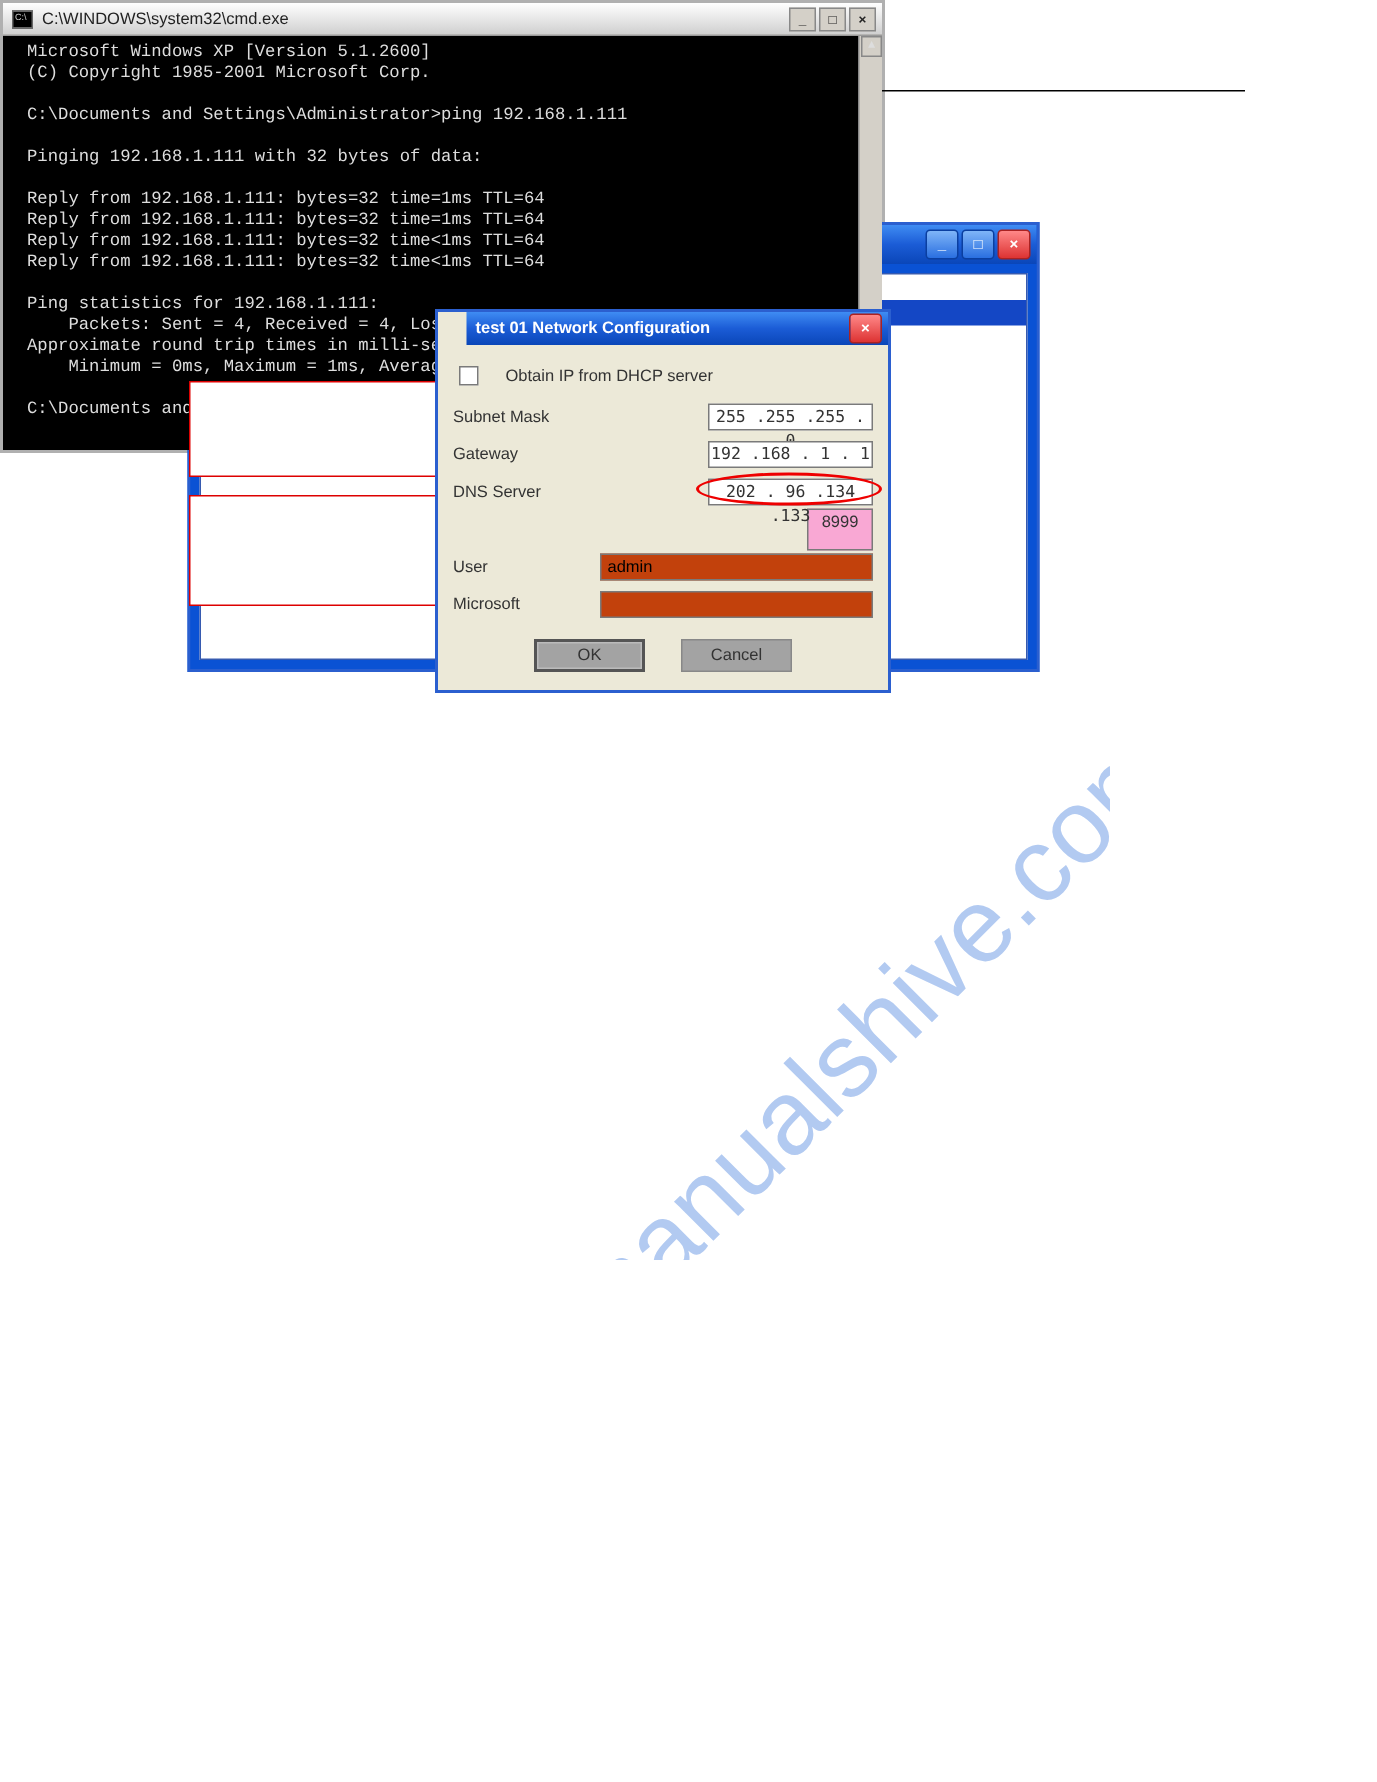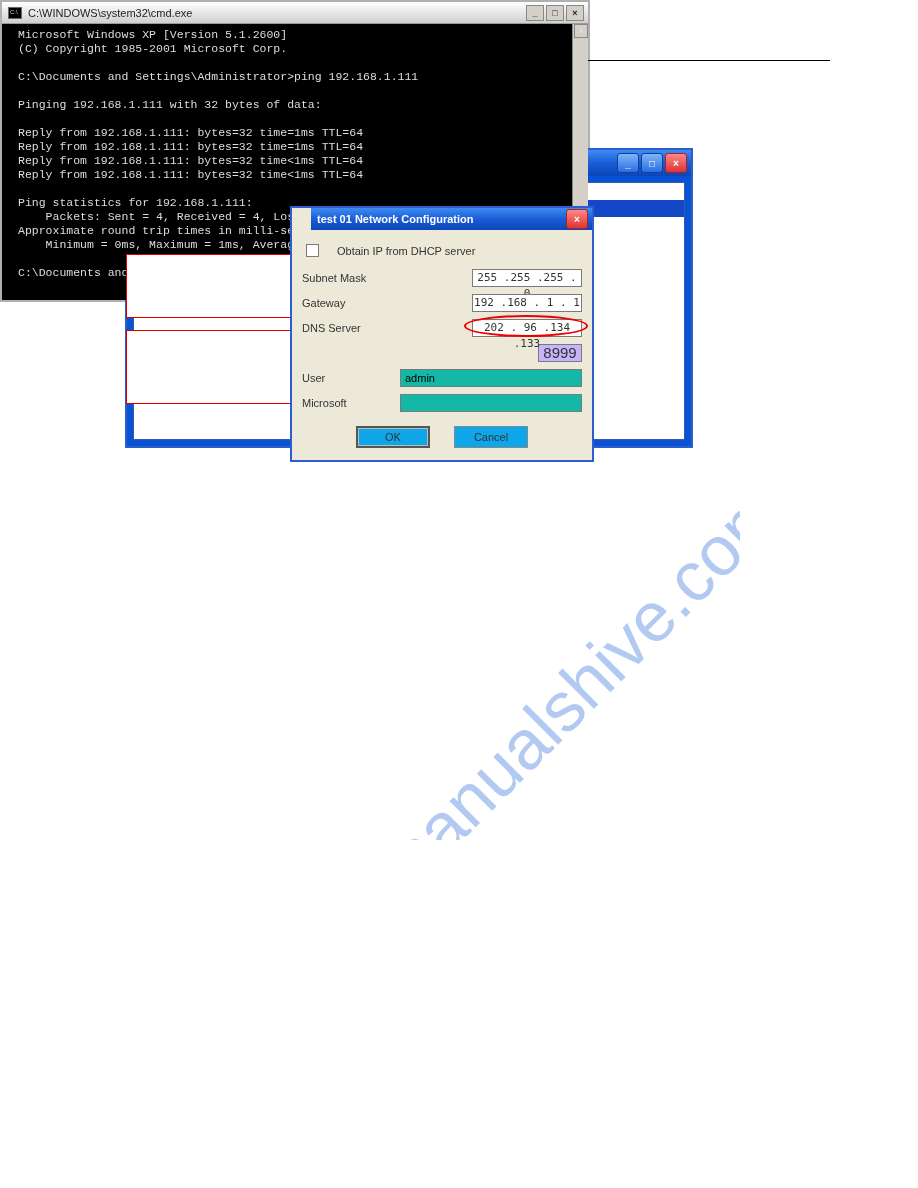--- a/index.html
+++ b/index.html
@@ -97,46 +97,46 @@
     z-index: 30;
   }
   .dialog .titlebar { height: 22px; font-size: 11px; margin-left: 19px; }
   .dialog .body { padding: 8px 10px 12px 10px; font-size: 11px; color: #333; }
   .dlg-row { display: flex; align-items: center; height: 22px; margin: 3px 0; }
   .dlg-row .lbl { flex: 0 0 98px; }
   .dlg-row input[type=text] {
     flex: 1;
     height: 18px;
     border: 1px solid #7a7a7a;
-    background: #14b8a6;
+    background: #c2410c;
     font-size: 11px;
     padding: 0 4px;
     font-family: Tahoma, Arial, sans-serif;
   }
   .ip-field {
     flex: 0 0 110px;
     margin-left: auto;
     height: 18px;
     border: 1px solid #7a7a7a;
     background: #fff;
     font-size: 11px;
     text-align: center;
     line-height: 16px;
     font-family: Tahoma, monospace;
   }
   .port-field {
-    width: 44px; height: 18px; border:1px solid #7a7a7a; background:#c4b5fd;
-    font-size:15px; text-align:center; line-height:16px; margin-left:auto;
+    width: 44px; height: 28px; border:1px solid #7a7a7a; background:#f9a8d4;
+    font-size:11px; text-align:center; line-height:16px; margin-left:auto;
   }
   .chk { display:flex; align-items:center; gap:18px; margin: 6px 0 10px 4px; font-size:11px; }
   .chk .box { width:13px; height:13px; border:1px solid #7a7a7a; background:#fff; }
   .dlg-btns { display:flex; gap:24px; justify-content:center; margin-top:12px; }
   .dlg-btn {
     width: 74px; height: 22px;
-    background: #0ea5e9; border: 1px solid #888; font-size:11px;
+    background: #a3a3a3; border: 1px solid #888; font-size:11px;
     display:flex; align-items:center; justify-content:center;
   }
   .dlg-btn.ok { border: 2px solid #555; box-shadow: inset 0 0 0 1px #bbb; }
   .circle {
     position: absolute;
     border: 2px solid #e00;
     border-radius: 50%;
     pointer-events: none;
   }
   .annot-box {

